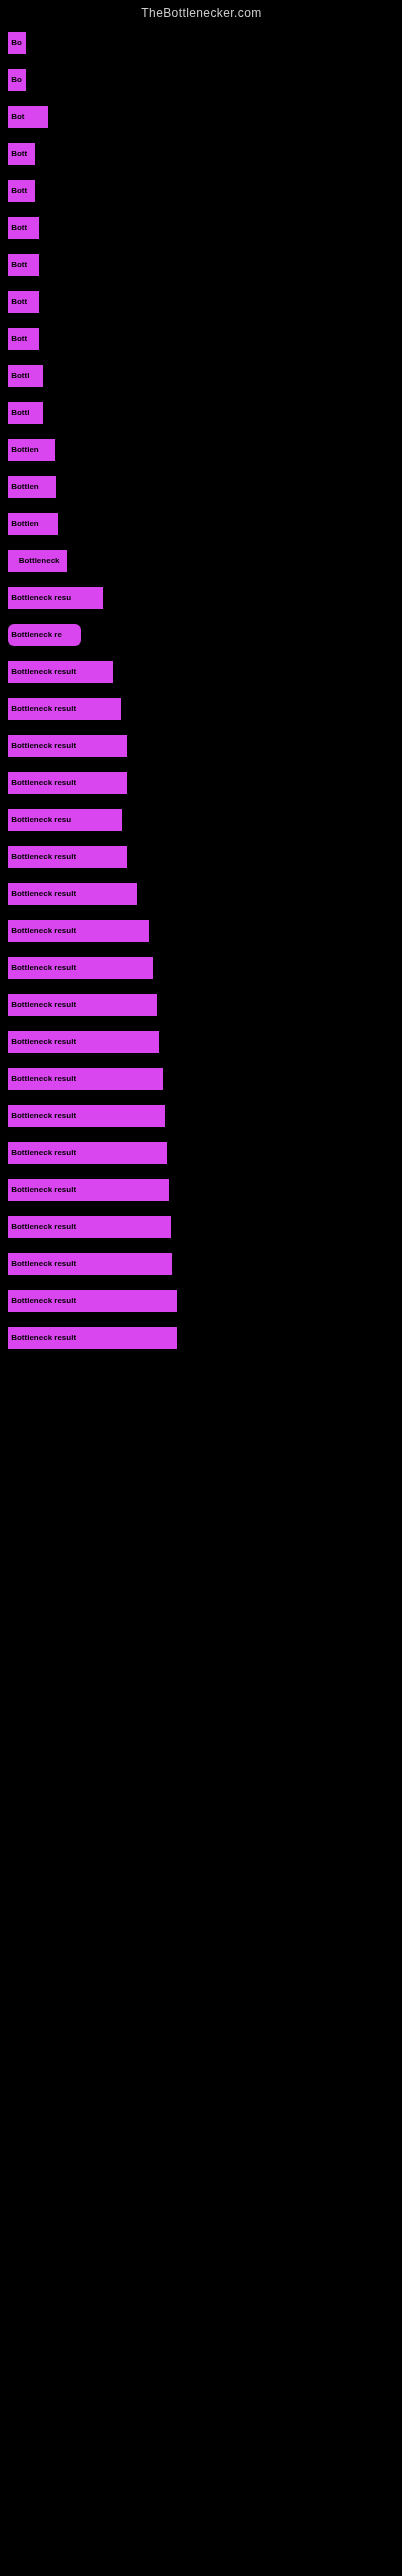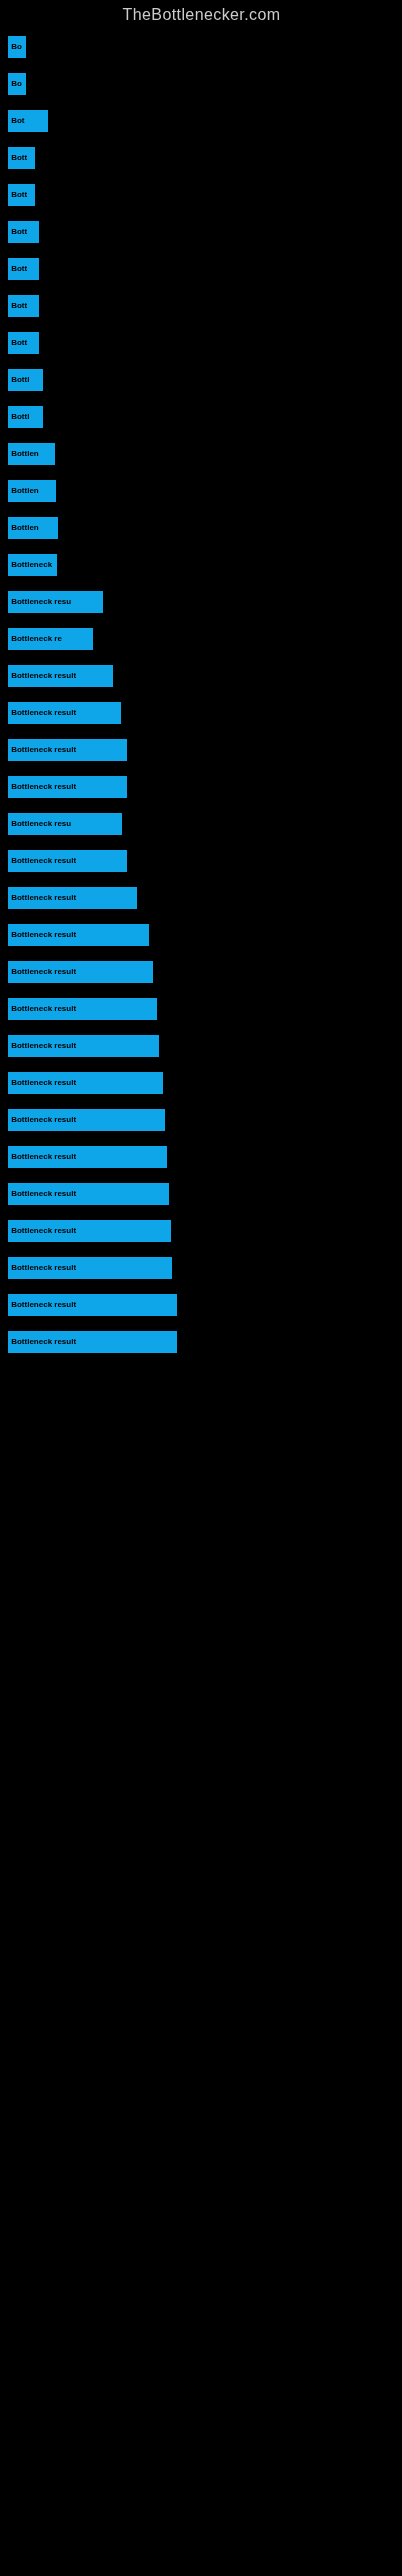--- a/index.html
+++ b/index.html
@@ -5,38 +5,38 @@
     * { margin: 0; padding: 0; box-sizing: border-box; }
     body {
       background-color: #000;
       width: 403px;
       min-height: 2576px;
       font-family: Arial, sans-serif;
       position: relative;
     }
     .site-title {
       color: #ccc;
-      font-size: 16px;
+      font-size: 12px;
       text-align: center;
       padding: 6.4px 0 3.2px 0;
       letter-spacing: 0.4px;
     }
     .bars-container {
       padding: 8px 0 0 8px;
       display: flex;
       flex-direction: column;
       gap: 0px;
     }
     .bar-row {
       display: flex;
       align-items: center;
       margin-bottom: 14.5px;
     }
     .bar {
-      background-color: #0ea5e9;
+      background-color: #d946ef;
       height: 22.5px;
       display: flex;
       align-items: center;
       padding-left: 3.2px;
       white-space: nowrap;
       overflow: hidden;
     }
     .bar-label {
       color: #000;
       font-size: 8px;
@@ -113,31 +113,31 @@
       <div class="bar" style="width: 48px;">
         <span class="bar-label">Bottlen</span>
       </div>
     </div>
     <div class="bar-row">
       <div class="bar" style="width: 50px;">
         <span class="bar-label">Bottlen</span>
       </div>
     </div>
     <div class="bar-row">
-      <div class="bar" style="width: 49px;">
+      <div class="bar" style="width: 59px; justify-content: center;">
         <span class="bar-label">Bottleneck</span>
       </div>
     </div>
     <div class="bar-row">
       <div class="bar" style="width: 95px;">
         <span class="bar-label">Bottleneck resu</span>
       </div>
     </div>
     <div class="bar-row">
-      <div class="bar" style="width: 85px;">
+      <div class="bar" style="width: 73px; border-radius: 6px;">
         <span class="bar-label">Bottleneck re</span>
       </div>
     </div>
     <div class="bar-row">
       <div class="bar" style="width: 105px;">
         <span class="bar-label">Bottleneck result</span>
       </div>
     </div>
     <div class="bar-row">
       <div class="bar" style="width: 113px;">

